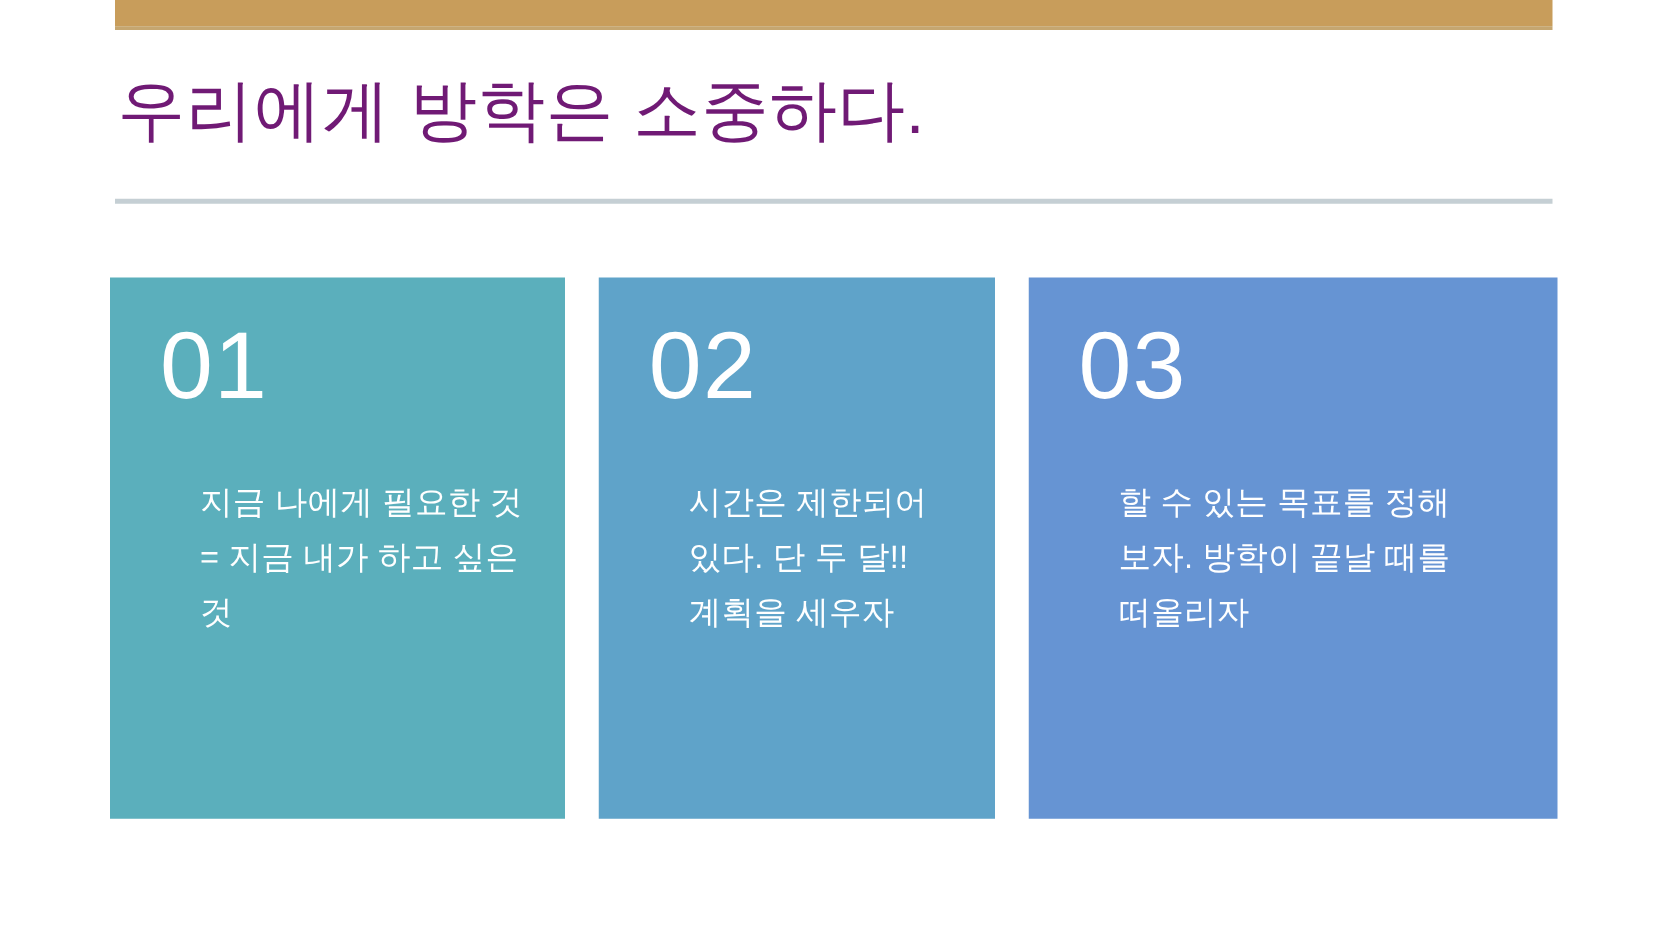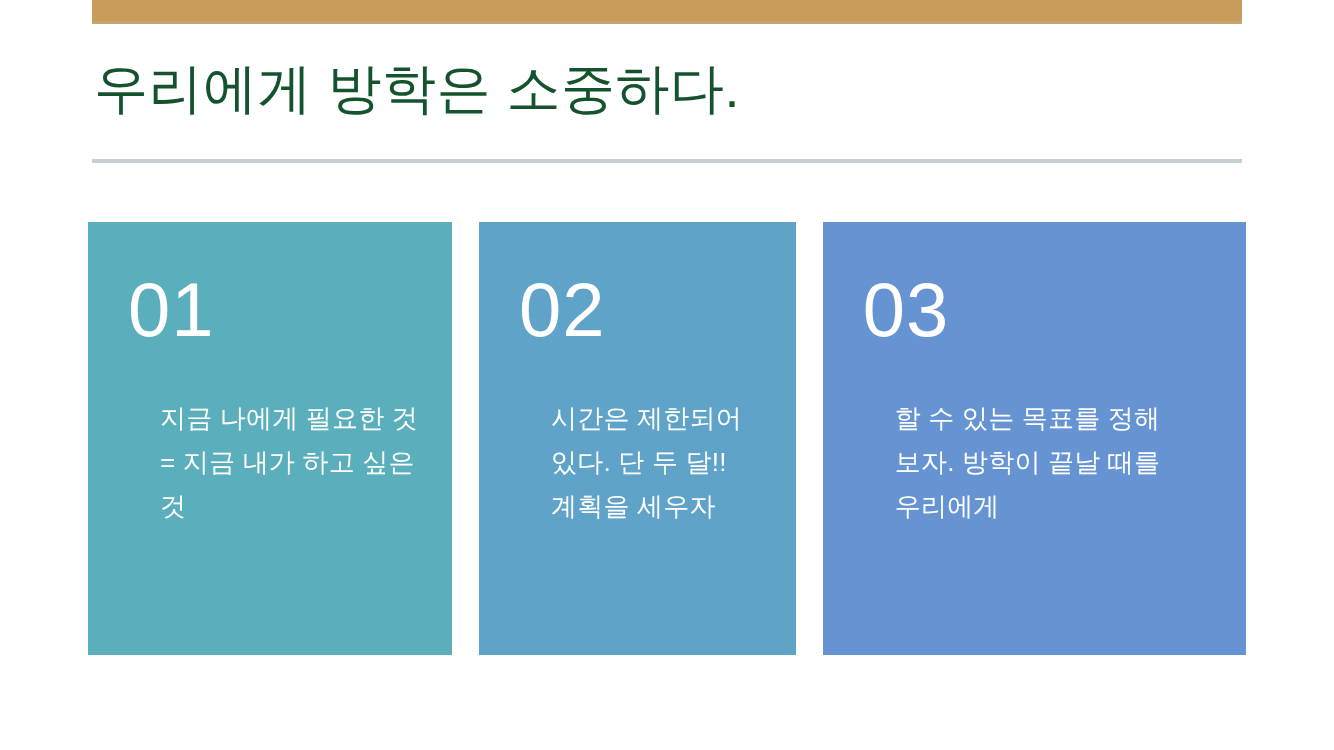--- a/index.html
+++ b/index.html
@@ -42,21 +42,21 @@
 
   
   .title {
     position: absolute;
     left: 94px;
     top: 52px;
     width: 1150px;
     font-size: 54px;
     line-height: 72px;
     font-weight: 400;
-    color: #14532d;
+    color: #701a75;
     letter-spacing: 0.5px;
     white-space: nowrap;
   }
 
   
   .title-rule {
     position: absolute;
     left: 92px;
     top: 159px;
     width: 1150px;
@@ -73,21 +73,21 @@
     height: 433px;
     display: flex;
     flex-direction: row;
     align-items: stretch;
   }
 
   .card {
     position: relative;
     height: 433px;
     box-sizing: border-box;
-    padding: 45px 26px 0 40px;
+    padding: 28px 26px 0 40px;
     color: #ffffff;
     overflow: hidden;
   }
   .card-1 { width: 368px; background: #5BAFBC; margin-right: 27px; }
   .card-2 { width: 320px; background: #5FA3C9; margin-right: 27px; }
   .card-3 { width: 428px; background: #6694D3; }
 
   .card-number {
     font-size: 76px;
     line-height: 86px;
@@ -129,17 +129,17 @@
       <div class="card-body">지금 나에게 필요한 것 = 지금 내가 하고 싶은 것</div>
     </div>
 
     <div class="card card-2">
       <div class="card-number">02</div>
       <div class="card-body">시간은 제한되어 있다. 단 두 달!! 계획을 세우자</div>
     </div>
 
     <div class="card card-3">
       <div class="card-number">03</div>
-      <div class="card-body">할 수 있는 목표를 정해 보자. 방학이 끝날 때를 우리에게</div>
+      <div class="card-body">할 수 있는 목표를 정해 보자. 방학이 끝날 때를 떠올리자</div>
     </div>
 
   </div>
 </div>
 
 </body></html>

